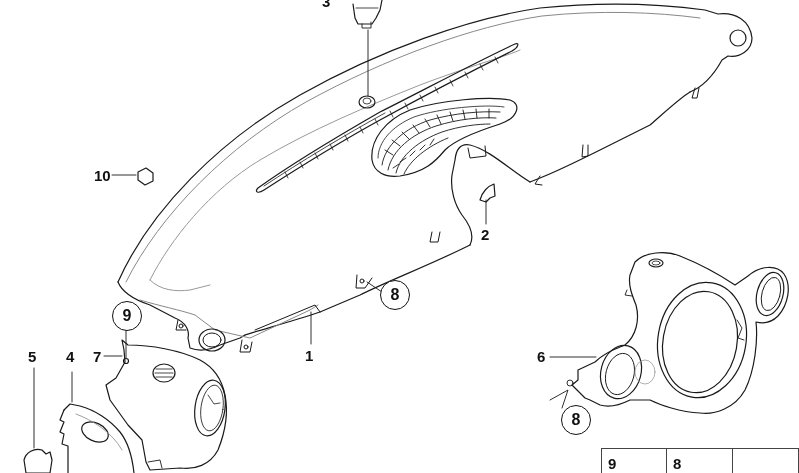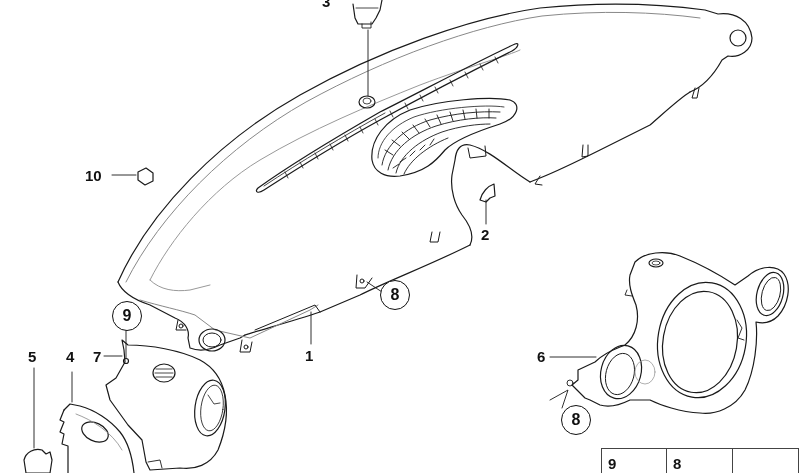--- a/index.html
+++ b/index.html
@@ -164,21 +164,21 @@
         <line x1="703" y1="470" x2="703" y2="473"></line>
 
     <path d="M738,473 L738,458 L760,458" stroke-width="1"></path>
     <path d="M757,454 L768,454 L762,462 Z" fill="#1a1a1a"></path>
     <line x1="764" y1="458" x2="795" y2="473" stroke-width="1.2"></line>
     <circle cx="744" cy="471" r="2" fill="#1a1a1a"></circle>
   </g>
 </svg>
 
 <span class="lbl" style="left:322px;top:-6px;">3</span>
-<span class="lbl" style="left:85px;top:168px;">10</span>
+<span class="lbl" style="left:94px;top:168px;">10</span>
 <span class="lbl" style="left:481px;top:227px;">2</span>
 <span class="lbl" style="left:305px;top:348px;">1</span>
 <span class="lbl" style="left:28px;top:349px;">5</span>
 <span class="lbl" style="left:66px;top:349px;">4</span>
 <span class="lbl" style="left:93px;top:349px;">7</span>
 <span class="lbl" style="left:537px;top:349px;">6</span>
 
 <div class="circ" style="left:380px;top:280px;">8</div>
 <div class="circ" style="left:561px;top:405px;">8</div>
 <div class="circ" style="left:112px;top:301px;">9</div>

